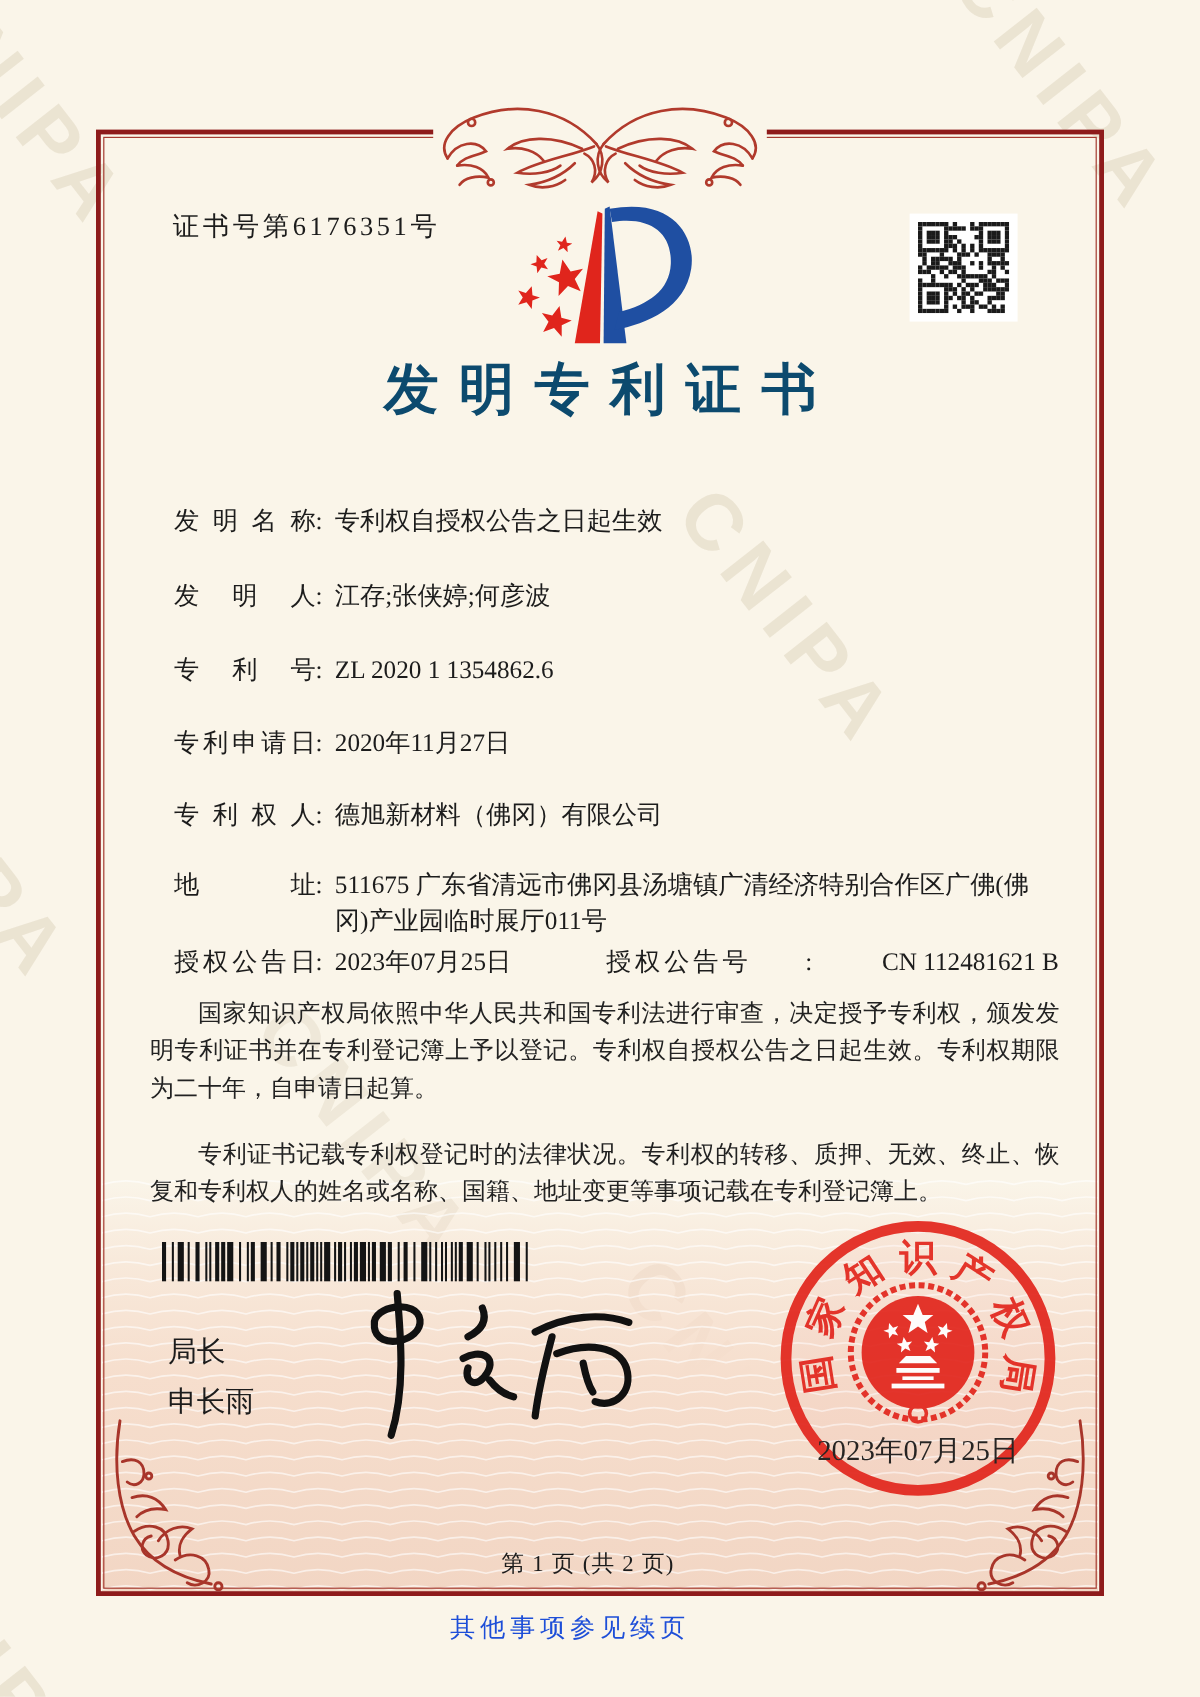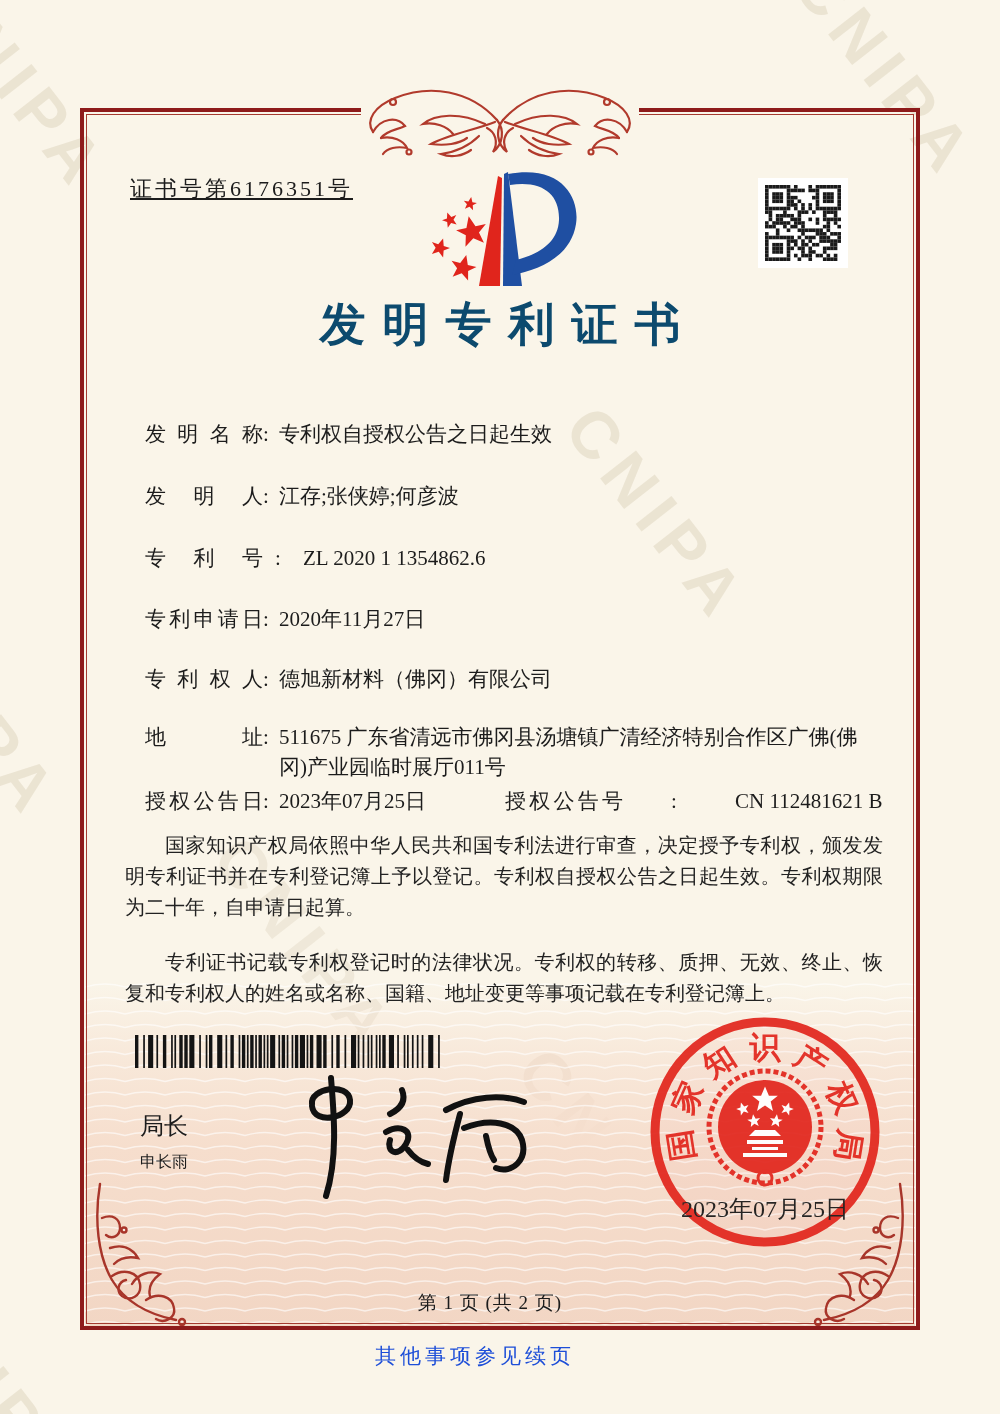--- a/index.html
+++ b/index.html
@@ -42,54 +42,54 @@
   }
   .frame-inner{
     position:absolute;inset:2px;border:1.5px solid #a53b30;
   }
   .orn{position:absolute;z-index:6;pointer-events:none;}
   .orn-top{left:355px;top:76px;}
   .orn-bl{left:84px;top:1176px;}
   .orn-br{left:766px;top:1176px;}
   
   .cert-no{
-    position:absolute;left:130px;top:174px;z-index:3;
-    font-size:22px;letter-spacing:3px;text-decoration:underline;
+    position:absolute;left:144px;top:174px;z-index:3;
+    font-size:22px;letter-spacing:3px;
   }
   .logo{position:absolute;left:400px;top:158px;z-index:3;}
   .qr{
     position:absolute;left:758px;top:178px;width:90px;height:90px;
     background:#ffffff;z-index:3;display:flex;align-items:center;justify-content:center;
   }
   .doc-title{
     position:absolute;left:0;top:294px;width:1000px;z-index:3;
     text-align:center;font-size:46px;font-weight:700;
     letter-spacing:17px;text-indent:17px;color:#0c4a6e;
   }
   
   .row{position:absolute;left:145px;z-index:3;display:flex;font-size:21px;line-height:30px;}
   .row .lbl{width:118px;text-align:justify;text-align-last:justify;font-family:Liberation Serif, serif;}
   .row .colon{width:16px;text-align:left;}
   .row .val{white-space:nowrap;}
-  .row-1{top:419px;} .row-2{top:481px;} .row-3{top:543px;gap:12px;}
+  .row-1{top:419px;} .row-2{top:481px;} .row-3{top:543px;}
   .row-4{top:604px;} .row-5{top:664px;} .row-6{top:722px;}
   .row-7a{top:786px;} 
   .row-7b{top:786px;left:505px;gap:48px;}
   .row-7b .lbl{width:118px;}
   .row-6 .val{white-space:normal;width:600px;}
   
   .paras{position:absolute;left:125px;top:830px;width:758px;z-index:3;
     font-size:20px;line-height:31px;text-align:justify;color:#222;}
   .paras p{margin:0 0 24px 0;text-indent:2em;}
   
   .barcode{position:absolute;left:135px;top:1035px;z-index:3;}
   .sig-title{position:absolute;left:140px;top:1110px;z-index:3;
     font-family:"Liberation Sans",sans-serif;font-size:24px;}
   .sig-name{position:absolute;left:140px;top:1152px;z-index:3;
-    font-family:"Liberation Sans",sans-serif;font-size:16px;}
+    font-family:"Liberation Sans",sans-serif;font-size:24px;}
   .sig-hand{position:absolute;left:268px;top:1066px;z-index:3;}
   
   .seal{position:absolute;left:645px;top:1012px;z-index:4;}
   .seal text{font-family:"Liberation Serif",serif;}
   
   .page-num{position:absolute;left:0;top:1290px;width:980px;z-index:3;
     text-align:center;font-size:19px;letter-spacing:1px;}
   .cont-note{position:absolute;left:0;top:1342px;width:950px;z-index:3;
     text-align:center;font-size:21px;letter-spacing:4px;color:#1d4ed8;}
 </style>

